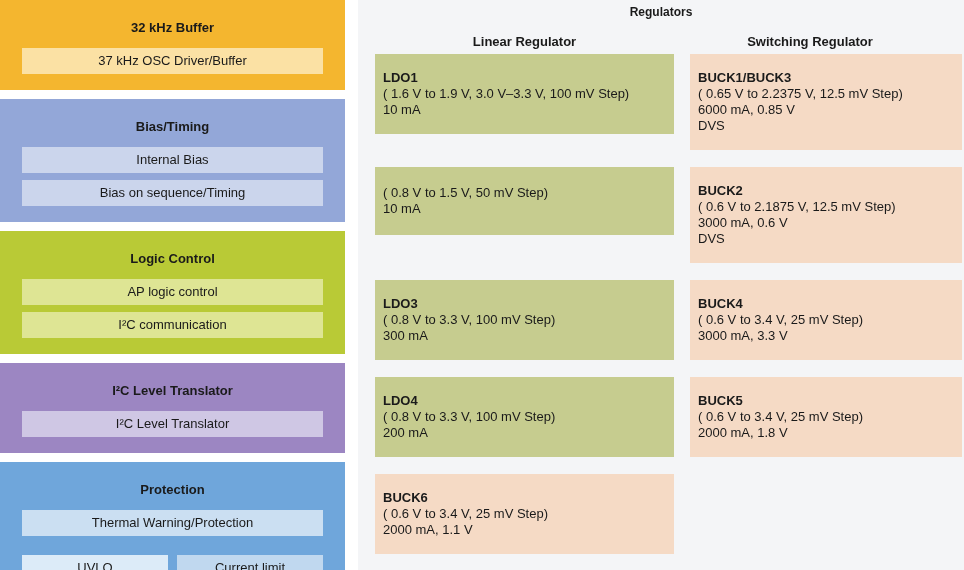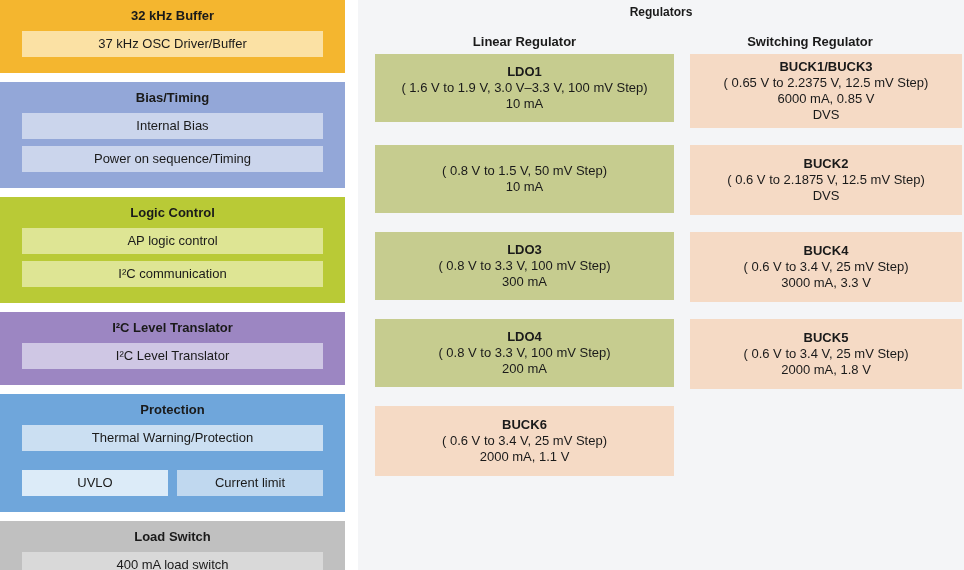--- a/index.html
+++ b/index.html
@@ -4,21 +4,21 @@
 <style>
   html,body{margin:0;padding:0}
   body{
     width:964px;height:570px;position:relative;overflow:hidden;
     background:var(--page-bg,#ffffff);
     font-family:"Liberation Sans",sans-serif;color:var(--text,#1a1a1a);
   }
   
   .left-panel{position:absolute;left:0;top:0;width:345px}
   .block{box-sizing:border-box;padding:7px 22px 16px;margin-bottom:9px;text-align:center}
-  .block-title{margin:0;font-size:13px;font-weight:700;line-height:17px}
+  .block-title{margin:12px;font-size:13px;font-weight:700;line-height:17px}
   .inner-box{height:26px;line-height:26px;font-size:13px;margin-top:7px;white-space:nowrap;overflow:hidden}
   .split-row{display:flex;gap:9px;margin-top:7px}
   .split-row .inner-box{flex:1;margin-top:12px}
 
   .theme-orange{background:var(--orange)}   .theme-orange .inner-box{background:var(--orange-light)}
   .theme-blue{background:var(--blue)}       .theme-blue .inner-box{background:var(--blue-light)}
   .theme-green{background:var(--green)}     .theme-green .inner-box{background:var(--green-light)}
   .theme-purple{background:var(--purple)}   .theme-purple .inner-box{background:var(--purple-light)}
   .theme-skyblue{background:var(--skyblue)} .theme-skyblue .inner-box{background:var(--skyblue-light)}
   .theme-skyblue .inner-box.uvlo{background:var(--skyblue-lighter)}
@@ -34,42 +34,42 @@
   .col-headers{display:flex;margin:12px 0 4px 17px}
   .col-headers .hdr{font-weight:700;font-size:13px;text-align:center;line-height:17px}
   .hdr.linear{width:299px}
   .hdr.switching{width:272px}
   .reg-grid{
     display:grid;grid-template-columns:299px 272px;
     column-gap:16px;row-gap:17px;align-items:start;margin-left:17px;
   }
   .reg-box{
     box-sizing:border-box;display:flex;flex-direction:column;justify-content:center;
-    text-align:center;font-size:13px;line-height:16px;padding:5px 8px;
+    text-align:left;font-size:13px;line-height:16px;padding:16px 8px;
   }
   .reg-box .reg-name{font-weight:700}
   .ldo{background:var(--olive);min-height:68px}
   .buck{background:var(--peach);min-height:70px}
 </style>
 </head>
 <body>
 
 <div>
 
   <div class="left-panel">
 
     <section class="block theme-orange">
       <h3 class="block-title">32 kHz Buffer</h3>
       <div class="inner-box">37 kHz OSC Driver/Buffer</div>
     </section>
 
     <section class="block theme-blue">
       <h3 class="block-title">Bias/Timing</h3>
       <div class="inner-box">Internal Bias</div>
-      <div class="inner-box">Power on sequence/Timing</div>
+      <div class="inner-box">Bias on sequence/Timing</div>
     </section>
 
     <section class="block theme-green">
       <h3 class="block-title">Logic Control</h3>
       <div class="inner-box">AP logic control</div>
       <div class="inner-box">I²C communication</div>
     </section>
 
     <section class="block theme-purple">
       <h3 class="block-title">I²C Level Translator</h3>
@@ -114,20 +114,21 @@
         <div class="reg-line">DVS</div>
       </div>
 
       <div class="reg-box ldo">
         <div class="reg-line">( 0.8 V to 1.5 V, 50 mV Step)</div>
         <div class="reg-line">10 mA</div>
       </div>
       <div class="reg-box buck">
         <div class="reg-name">BUCK2</div>
         <div class="reg-line">( 0.6 V to 2.1875 V, 12.5 mV Step)</div>
+        <div class="reg-line">3000 mA, 0.6 V</div>
         <div class="reg-line">DVS</div>
       </div>
 
       <div class="reg-box ldo">
         <div class="reg-name">LDO3</div>
         <div class="reg-line">( 0.8 V to 3.3 V, 100 mV Step)</div>
         <div class="reg-line">300 mA</div>
       </div>
       <div class="reg-box buck">
         <div class="reg-name">BUCK4</div>

